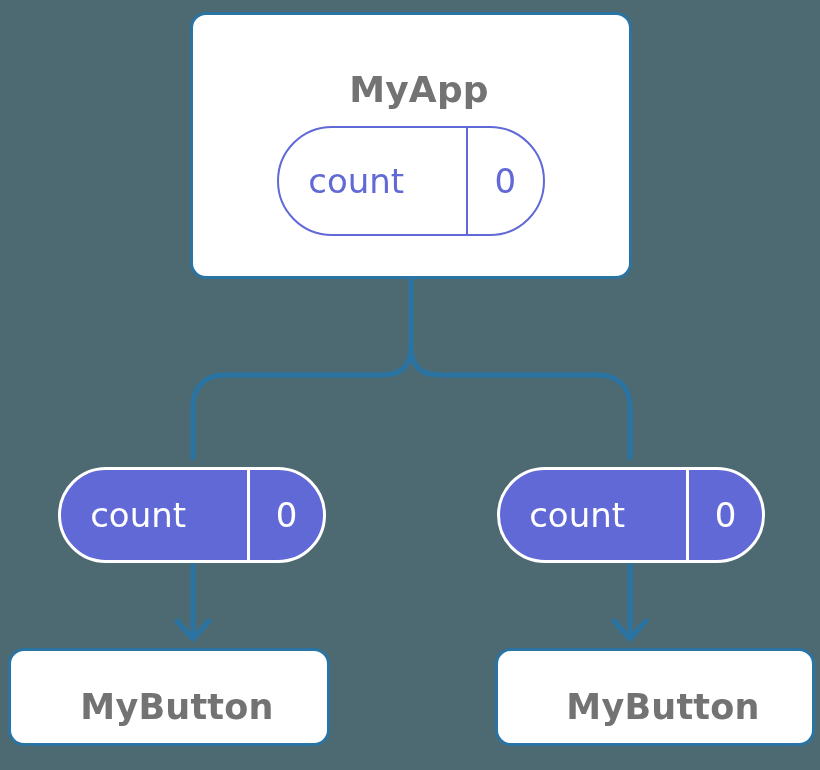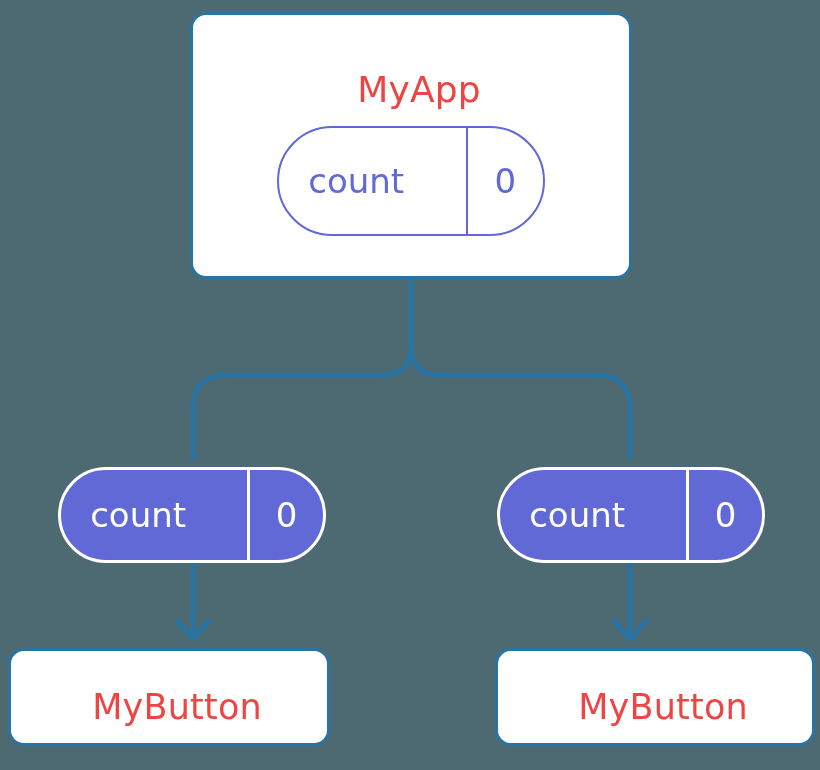--- a/index.html
+++ b/index.html
@@ -32,23 +32,23 @@
     background: #ffffff;
     border: 3px solid #2a74a4;
     border-radius: 16px;
     box-sizing: border-box;
   }
   .card-title {
     position: absolute;
     left: 16px;
     right: 0;
     text-align: center;
-    color: #ef4444;
+    color: #737373;
     font-family: "DejaVu Sans", sans-serif;
-    font-weight: 400;
+    font-weight: 700;
     letter-spacing: 0.2px;
     white-space: nowrap;
   }
 
   #app-card {
     left: 190px;
     top: 12px;
     width: 442px;
     height: 267px;
   }

